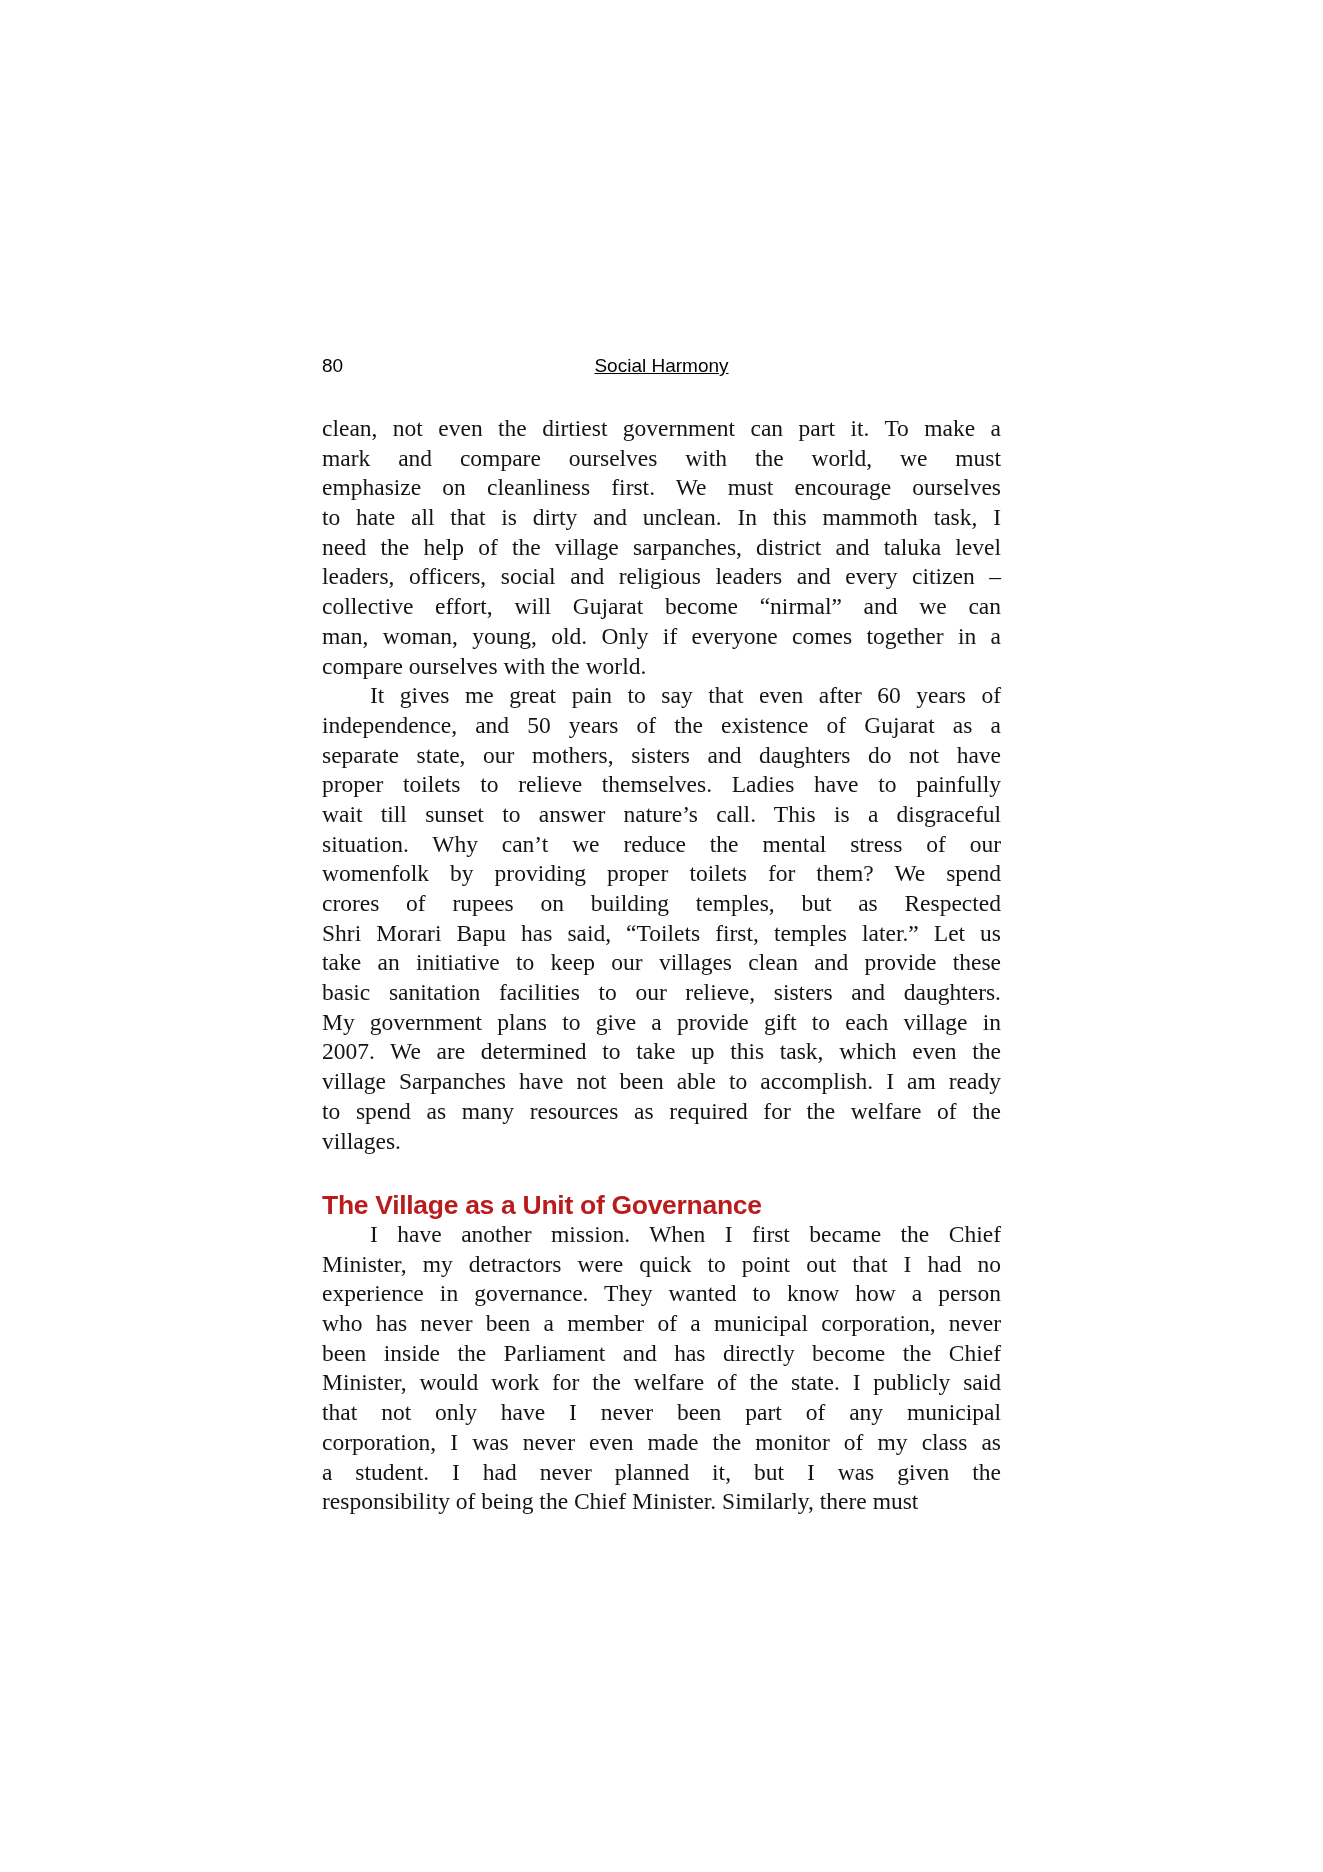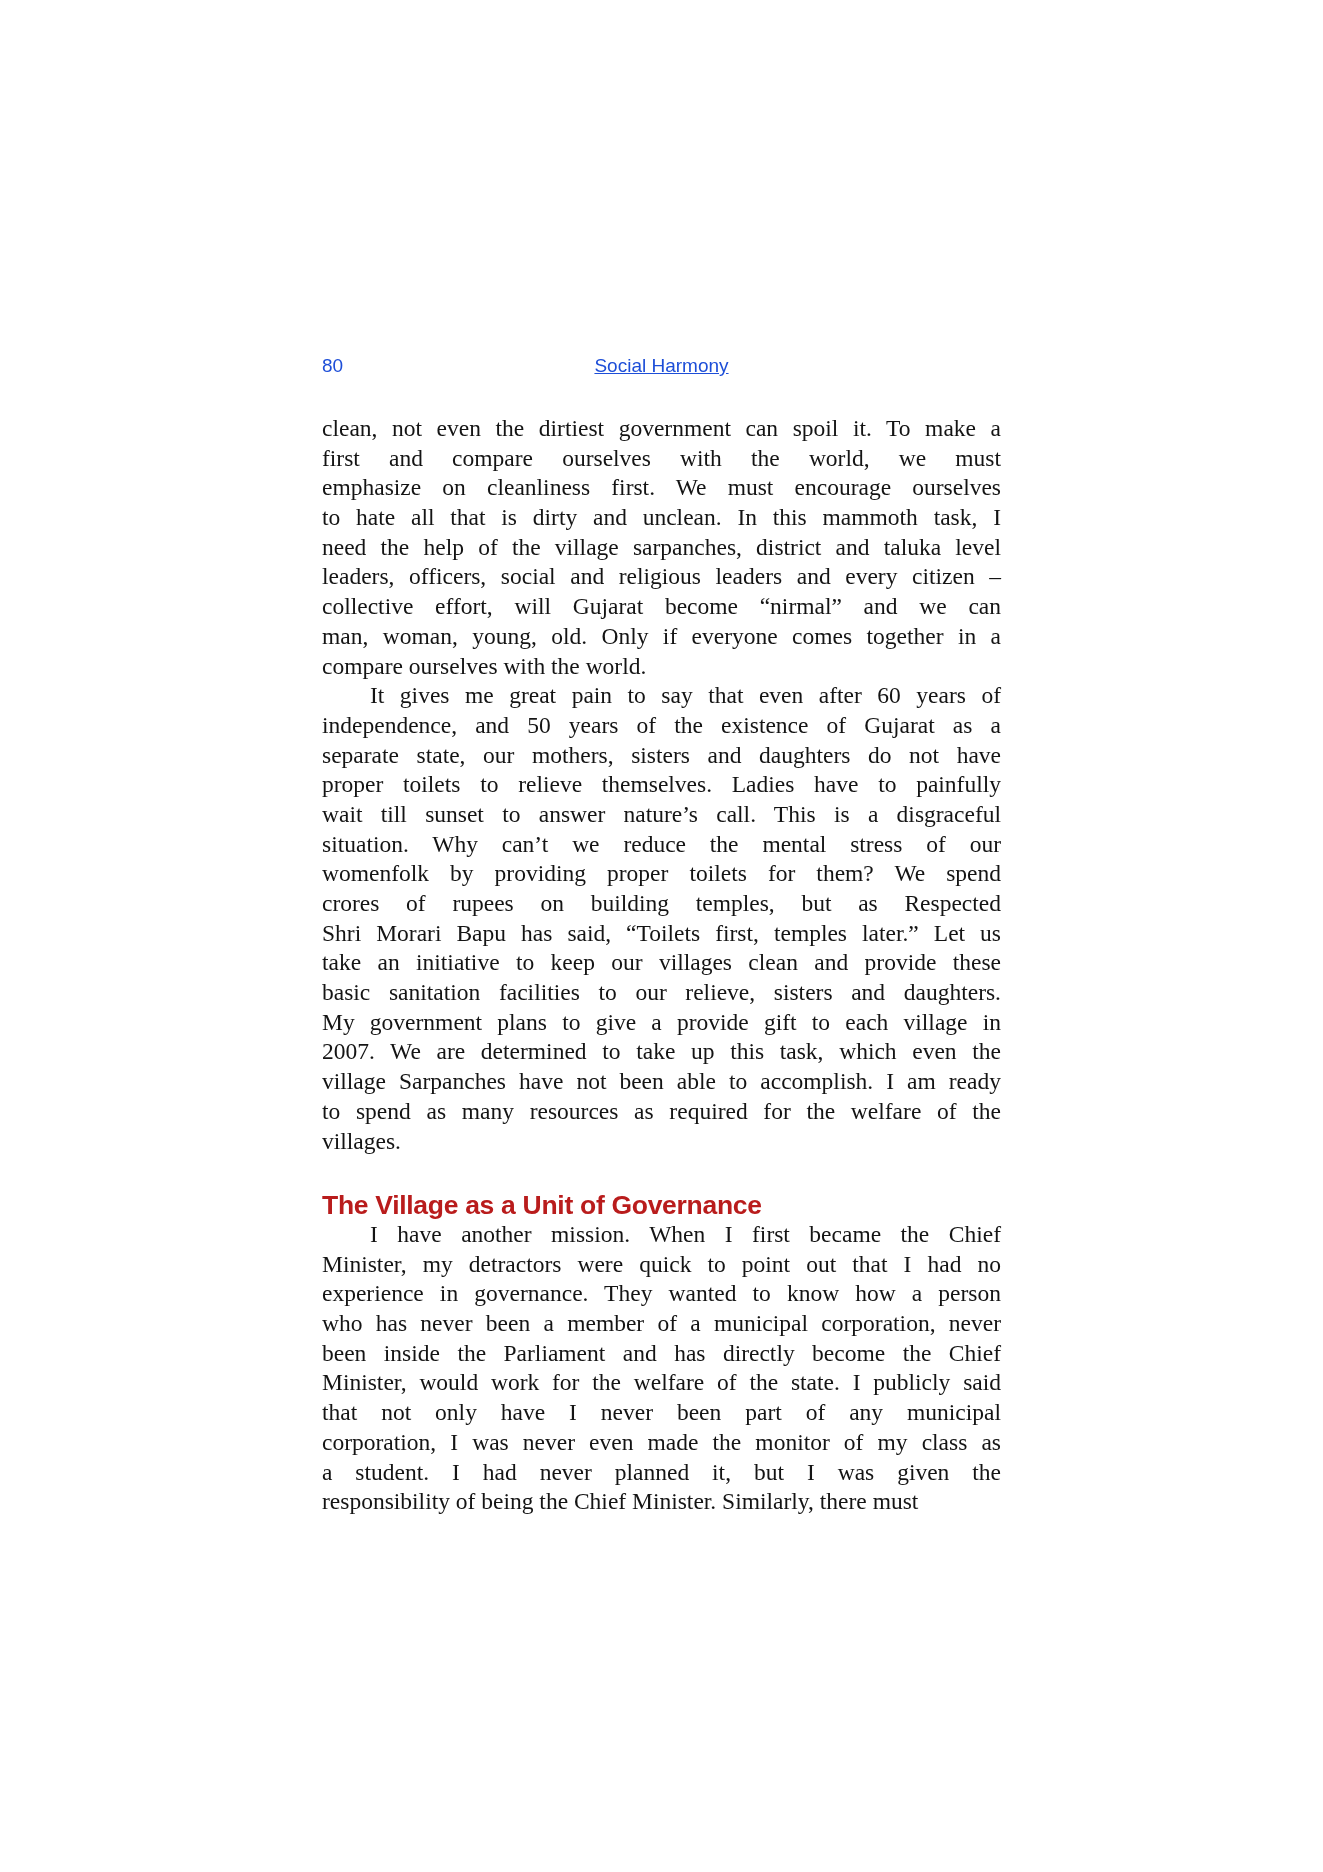--- a/index.html
+++ b/index.html
@@ -15,21 +15,21 @@
       color: #161616;
     }
     .page-header {
       position: absolute;
       left: 322px;
       top: 354px;
       width: 679px;
       height: 24px;
       font-family: "Liberation Sans", sans-serif;
       font-size: 19px;
-      color: #1d4ed8;
+      color: #000000;
     }
     .page-number {
       position: absolute;
       left: 0;
       top: 0;
       line-height: 24px;
     }
     .running-title {
       position: absolute;
       left: 0;
@@ -80,22 +80,22 @@
 </head>
 <body>
 
 <div class="page-header">
   <span class="page-number">80</span>
   <span class="running-title">Social Harmony</span>
 </div>
 
 <div class="text-block" id="block-1">
   <div class="paragraph">
-      <span class="line">clean, not even the dirtiest government can spoil it. To make a</span>
-      <span class="line">first and compare ourselves with the world, we must</span>
+      <span class="line">clean, not even the dirtiest government can part it. To make a</span>
+      <span class="line">mark and compare ourselves with the world, we must</span>
       <span class="line">emphasize on cleanliness first. We must encourage ourselves</span>
       <span class="line">to hate all that is dirty and unclean. In this mammoth task, I</span>
       <span class="line">need the help of the village sarpanches, district and taluka level</span>
       <span class="line">leaders, officers, social and religious leaders and every citizen –</span>
       <span class="line">collective effort, will Gujarat become “nirmal” and we can</span>
       <span class="line">man, woman, young, old. Only if everyone comes together in a</span>
       <span class="line last">compare ourselves with the world.</span>
     </div>
   <div class="paragraph">
       <span class="line indent">It gives me great pain to say that even after 60 years of</span>

